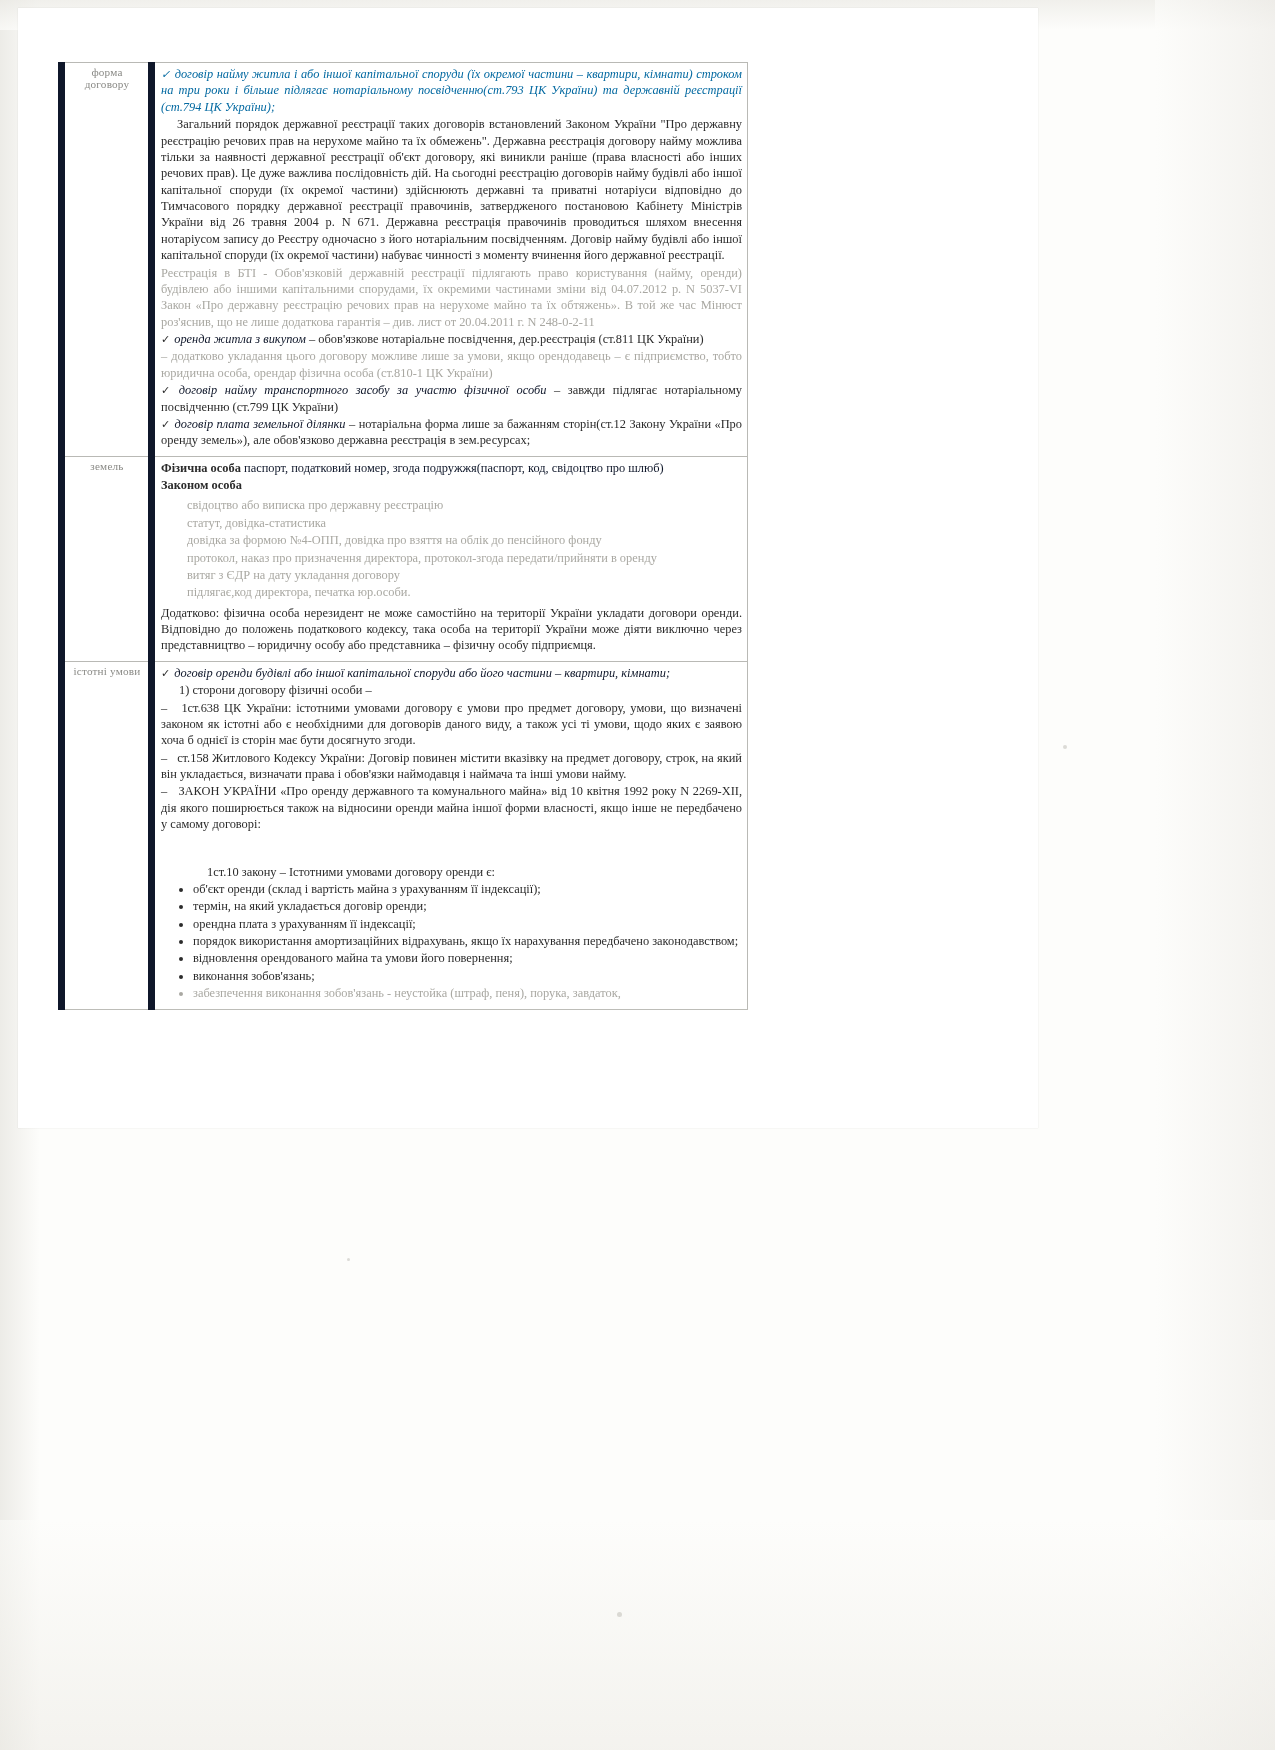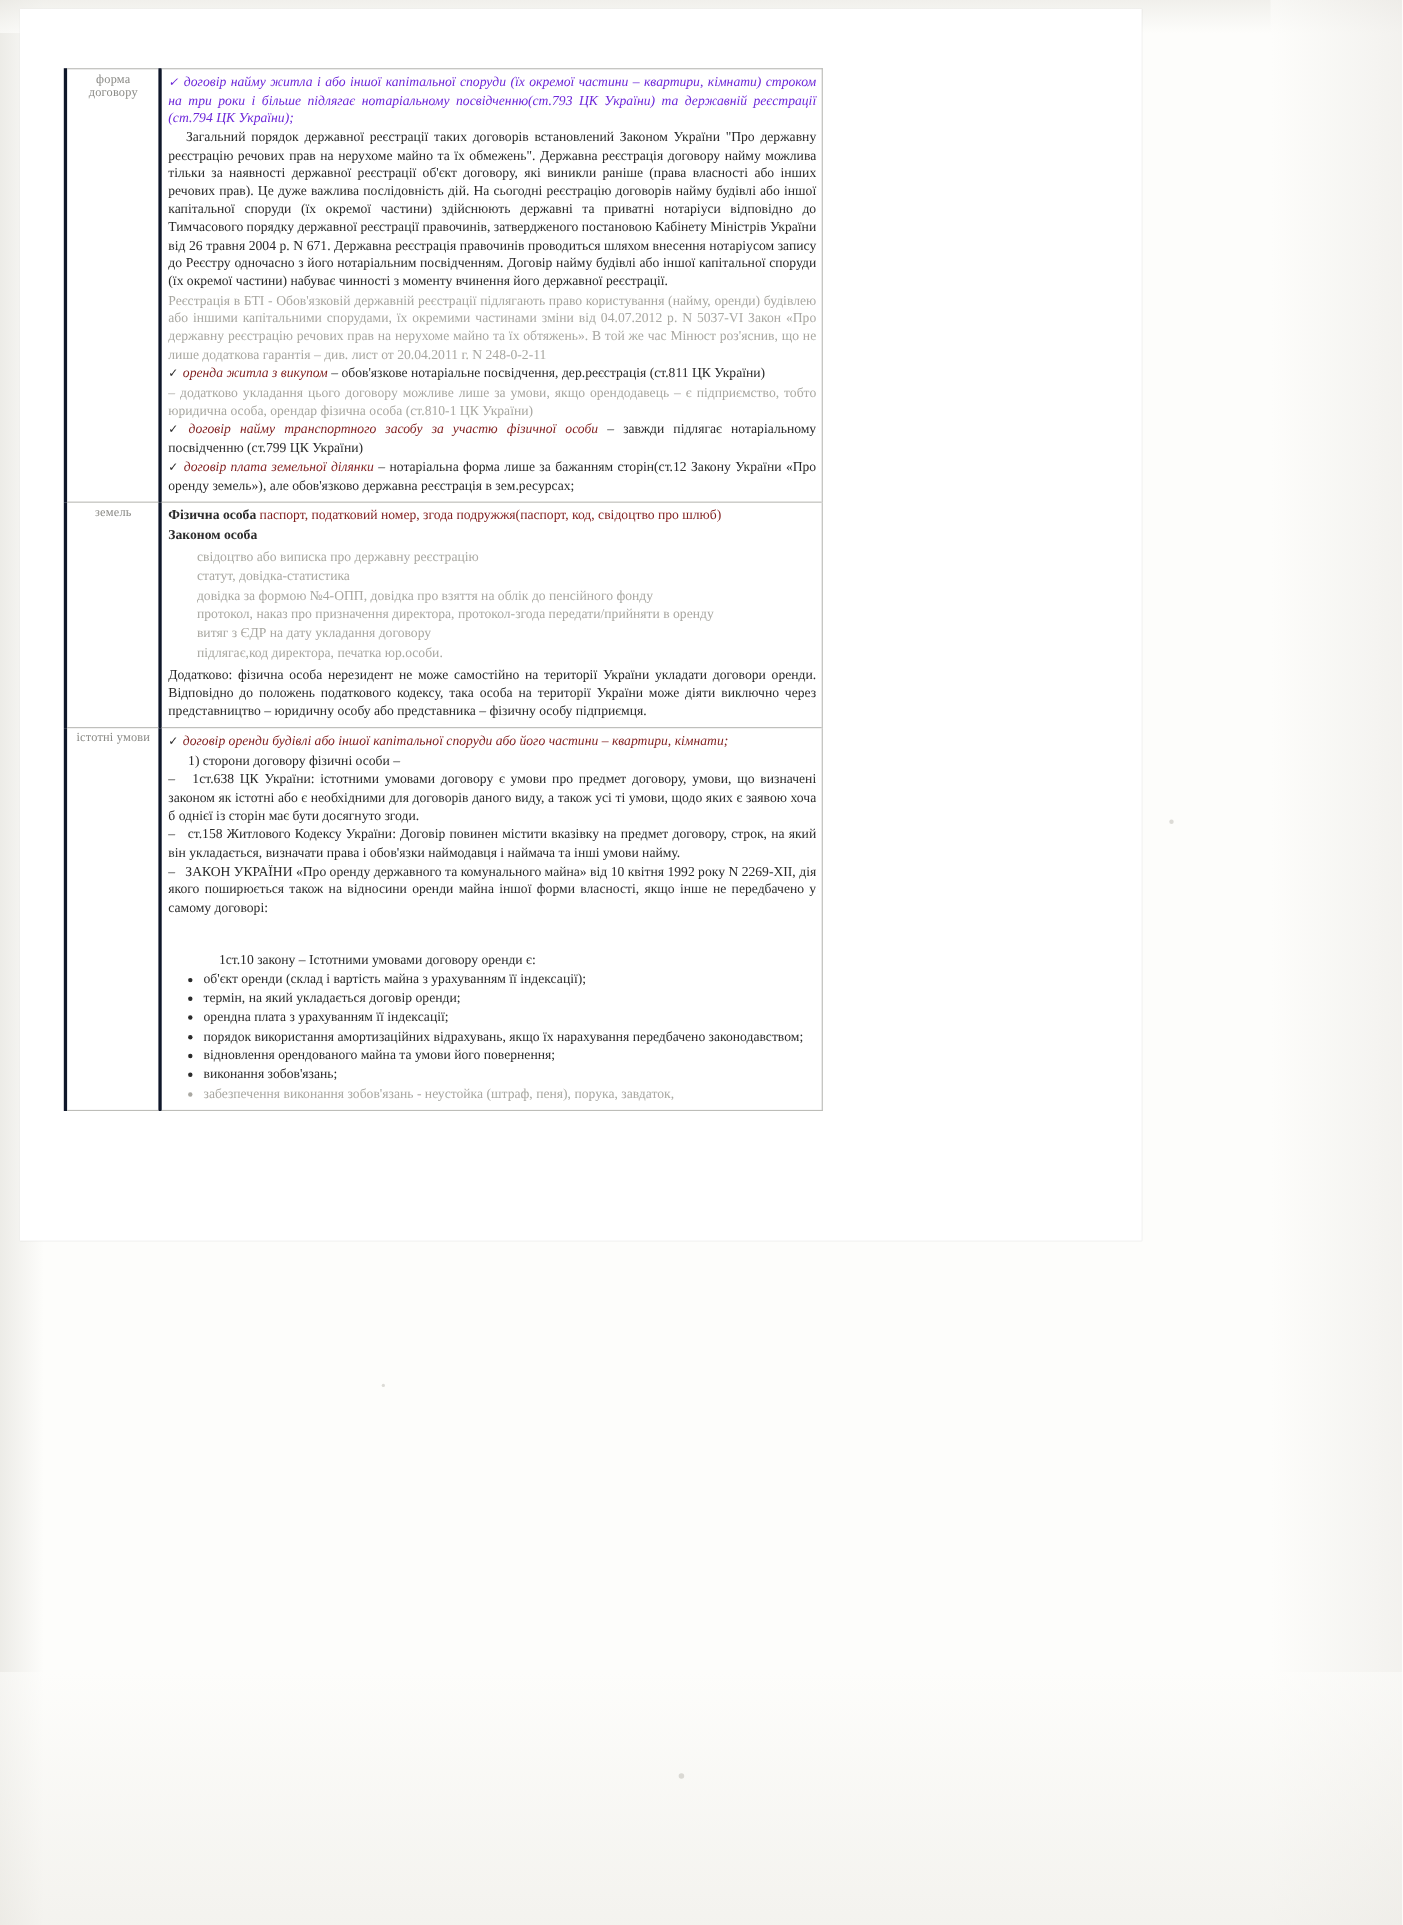--- a/index.html
+++ b/index.html
@@ -61,41 +61,41 @@
     width: 690px;
   }
   
   table.grid {
     border-collapse: collapse;
     width: 690px;
     table-layout: fixed;
   }
   table.grid td {
     vertical-align: top;
-    border-left: 3px solid #0f172a;
+    border-left: 7px solid #0f172a;
     border-right: 1px solid #b9b9b5;
     border-top: 1px solid #b9b9b5;
     padding: 3px 5px 6px 6px;
   }
   table.grid tr:last-child td { border-bottom: 1px solid #bdbdb8; }
   td.label {
     width: 72px;
     border-left: none;
     text-align: center;
     font-size: 11.2px;
     color: #8a8a86;
     letter-spacing: .2px;
     padding-top: 9px;
   }
   td.body { font-size: 12.4px; line-height: 1.32; }
   p { margin: 0 0 1px 0; text-align: justify; text-indent: 16px; }
   p.noind { text-indent: 0; }
   .faded { color: #a9a8a2; }
-  .faded2 { color: #7f1d1d; }
-  .vfaded { color: #6d28d9; }
+  .faded2 { color: #0f172a; }
+  .vfaded { color: #0369a1; }
   .ital { font-style: italic; }
   .b { font-weight: bold; }
   .check {
     font-size: 11px;
     margin-right: 4px;
   }
   ul.dots {
     margin: 0 0 0 6px;
     padding-left: 26px;
     list-style: disc;

